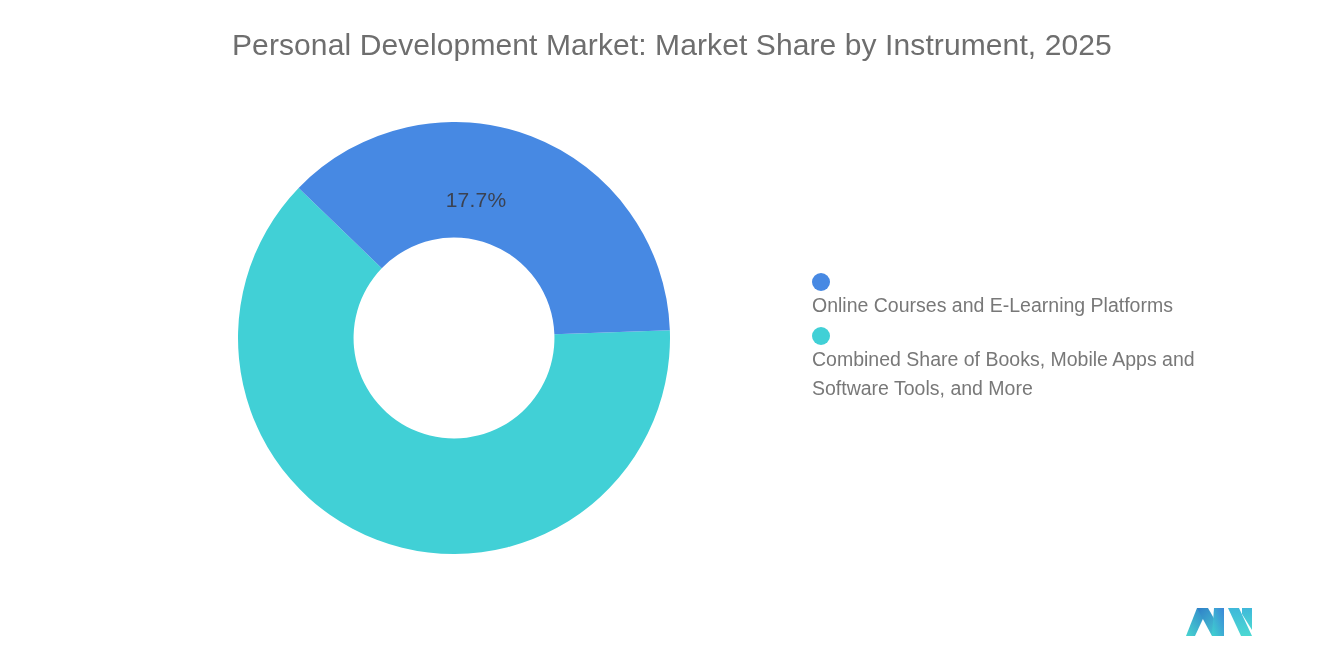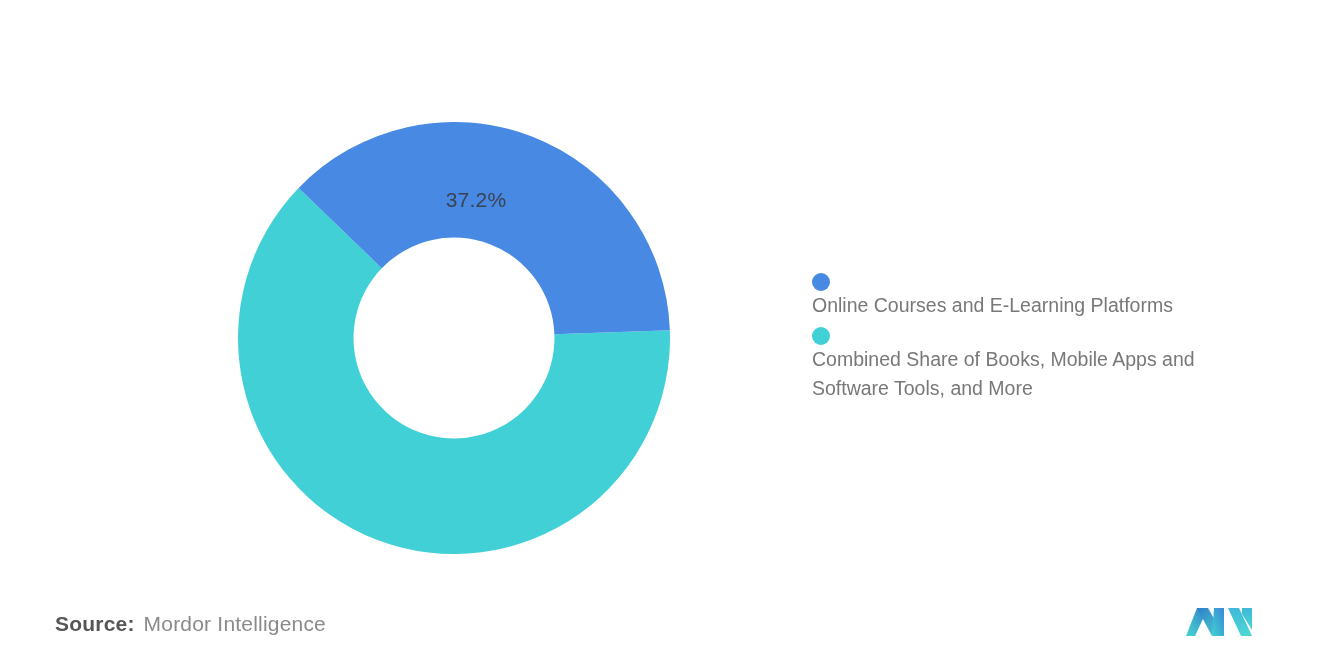--- a/index.html
+++ b/index.html
@@ -114,52 +114,49 @@
     top: 600px;
     width: 70px;
     height: 40px;
   }
 </style>
 </head>
 <body>
 
 <div id="page">
 
+  <div id="chart-title">Personal Development Market: Market Share by Instrument, 2025</div>
 
   <div id="donut-wrap">
     <svg id="donut-svg" viewBox="0 0 432 432">
 
       <g>
         <path id="slice-teal" fill="#41D0D6" d="M 431.85768277604495 208.1603069858357 A 216 216 0 1 1 60.622603126851374 65.95379198085658
             L 143.74951045398586 146.22851327109828 A 100.44000000000001 100.44000000000001 0 1 0 316.3738224908609 212.3545427484136 Z"></path>
         <path id="slice-blue" fill="#4789E3" d="M 60.622603126851345 65.95379198085661 A 216 216 0 0 1 431.85768277604495 208.1603069858357
             L 316.3738224908609 212.3545427484136 A 100.44000000000001 100.44000000000001 0 0 0 143.74951045398586 146.22851327109834 Z"></path>
       </g>
     </svg>
-    <div id="slice-label-blue">37.2%</div>
+    <div id="slice-label-blue">17.7%</div>
   </div>
 
   <div id="legend">
 
     <div class="legend-item">
       <span class="legend-marker" style="background:#4789E3"></span>
       <span class="legend-label">Online Courses and E-Learning Platforms</span>
     </div>
 
     <div class="legend-item">
       <span class="legend-marker" style="background:#41D0D6"></span>
       <span class="legend-label">Combined Share of Books, Mobile Apps and Software Tools, and More</span>
     </div>
 
   </div>
 
-  <div id="source-line">
-    <span id="source-label">Source:</span>
-    <span id="source-value">Mordor Intelligence</span>
-  </div>
 
   <div id="brand-logo">
     <svg viewBox="0 0 70 40" width="70" height="40">
       <defs>
         <linearGradient id="lgA" x1="0" y1="1" x2="1" y2="0">
           <stop offset="0%" stop-color="#49D5D0"></stop>
           <stop offset="100%" stop-color="#2E7FC9"></stop>
         </linearGradient>
         <linearGradient id="lgB" x1="0" y1="1" x2="1" y2="0">
           <stop offset="0%" stop-color="#3FD2CF"></stop>

